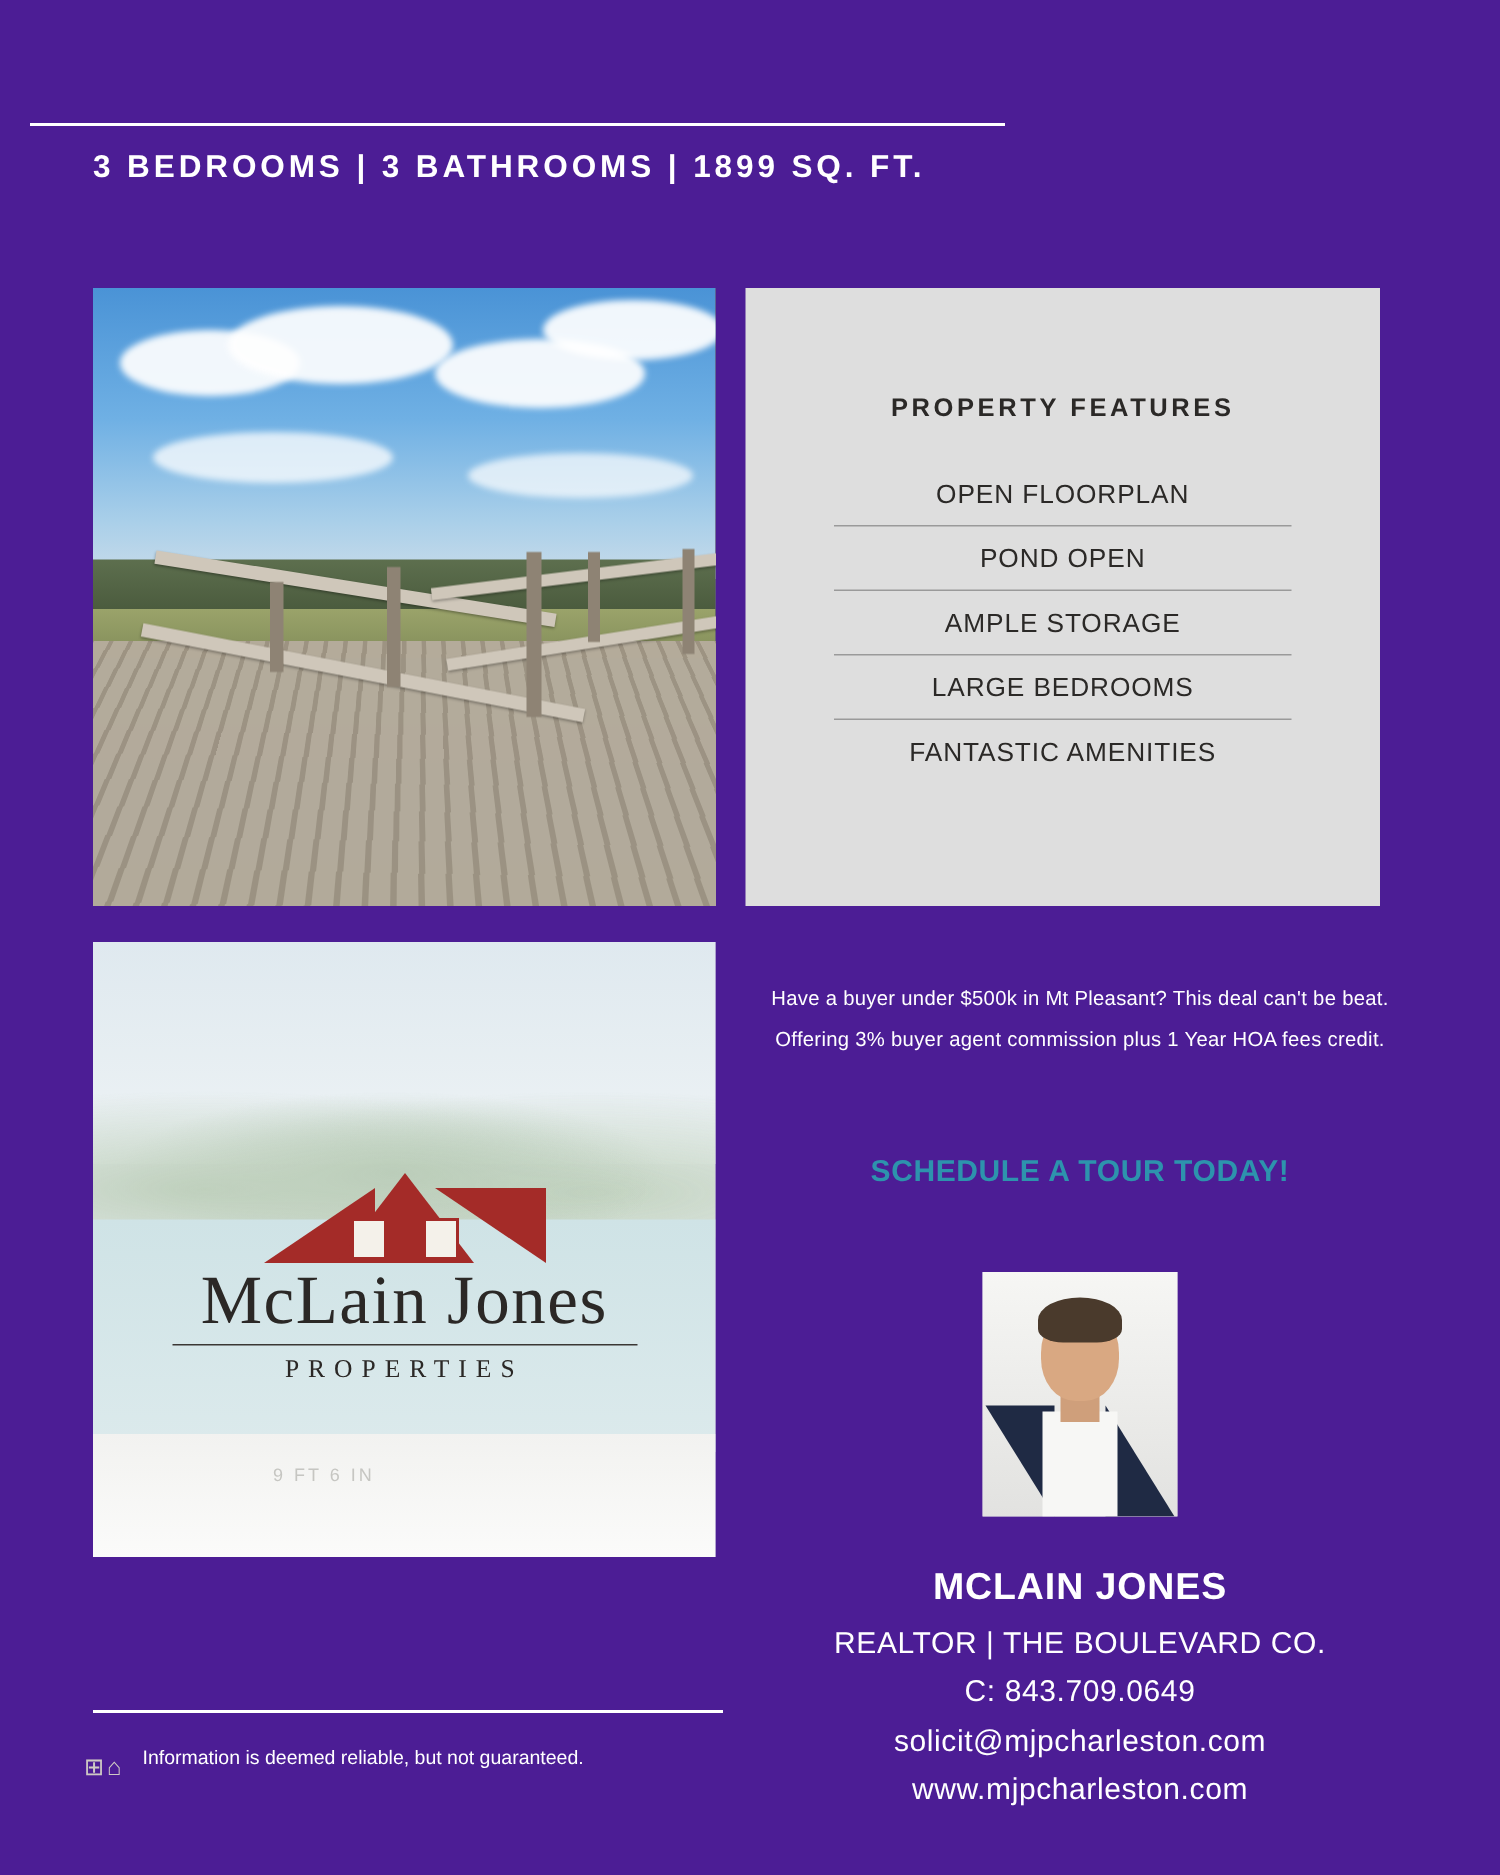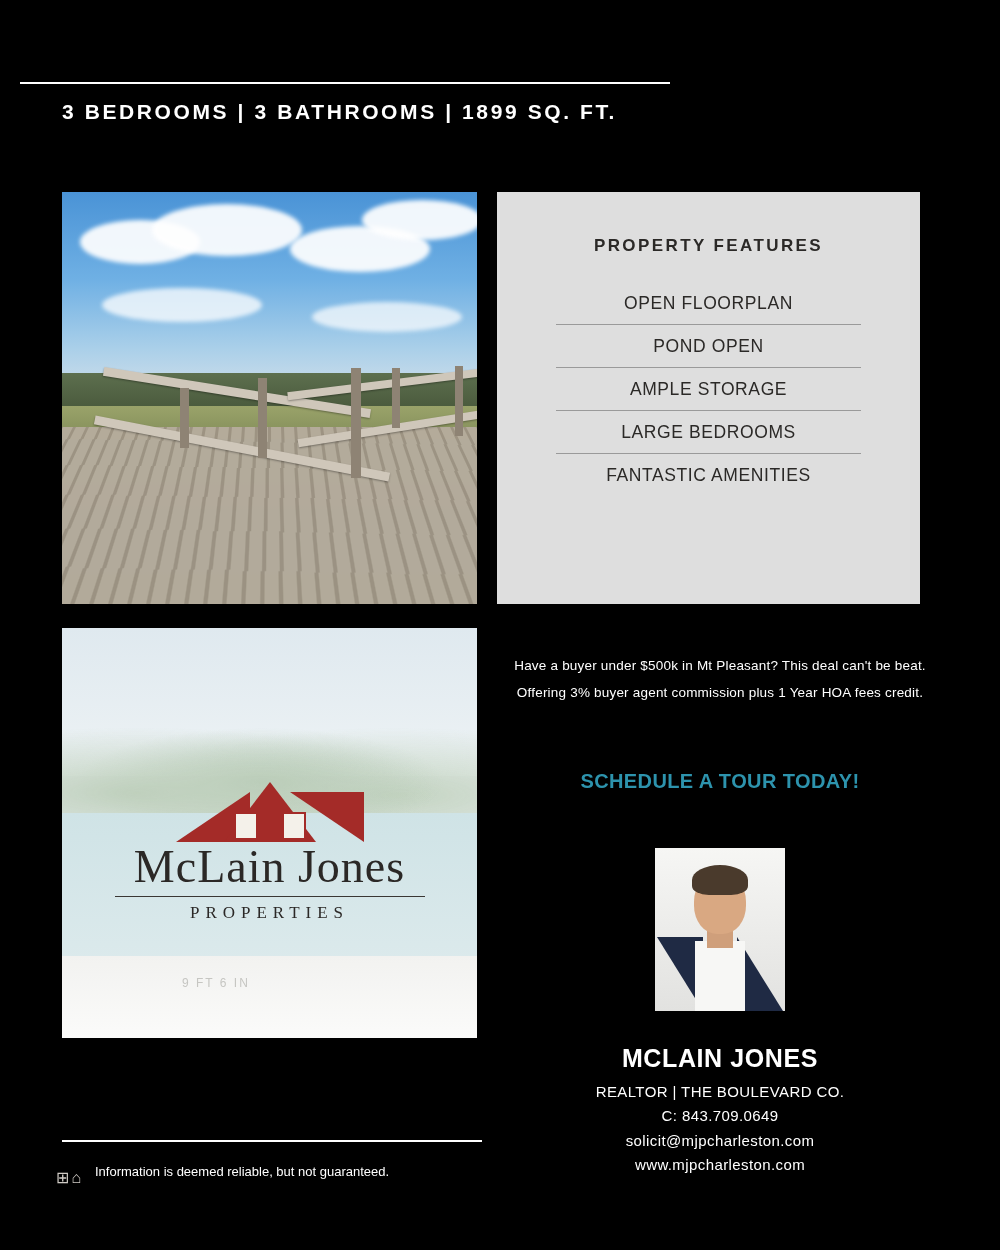--- a/index.html
+++ b/index.html
@@ -14,21 +14,21 @@
     font-family: "Liberation Sans", sans-serif;
     color: #ffffff;
     overflow: hidden;
   }
 
   .page {
     position: absolute;
     left: 0; top: 0;
     width: 1000px;
     height: 1250px;
-    background: #000000;
+    background: #4c1d95;
   }
 
   
   .top-rule {
     position: absolute;
     left: 20px;
     top: 82px;
     width: 650px;
     height: 2px;
     background: #ffffff;
@@ -105,21 +105,21 @@
     position: absolute;
     left: 497px;
     top: 192px;
     width: 423px;
     height: 412px;
     background: #dedede;
     color: #2f2c2a;
     text-align: center;
   }
   .features-title {
-    margin-top: 44px;
+    margin-top: 70px;
     font-size: 17px;
     font-weight: bold;
     letter-spacing: 2.4px;
     color: #2b2927;
   }
   .feature-list {
     margin: 26px auto 0 auto;
     width: 305px;
   }
   .feature-item {
@@ -331,21 +331,21 @@
     font-weight: bold;
     letter-spacing: .6px;
     color: #ffffff;
   }
   .agent-lines {
     position: absolute;
     left: 500px; top: 1080px;
     width: 440px;
     text-align: center;
     color: #ffffff;
-    font-size: 15px;
+    font-size: 20px;
     line-height: 1.62;
     letter-spacing: .4px;
   }
 
   
   .footer-rule {
     position: absolute;
     left: 62px;
     top: 1140px;
     width: 420px;

